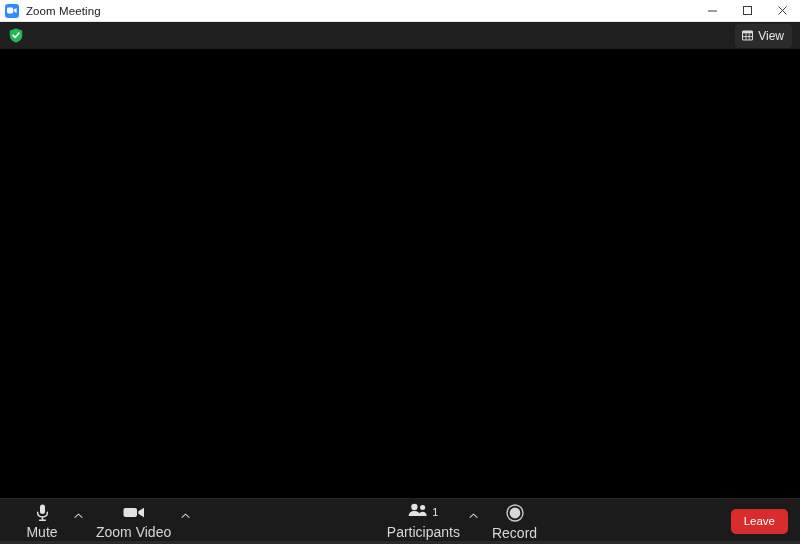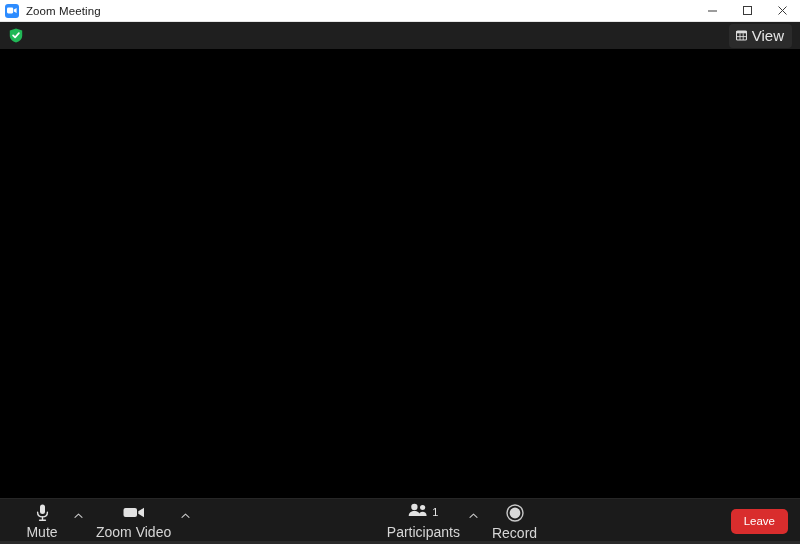--- a/index.html
+++ b/index.html
@@ -97,21 +97,21 @@
   .view-button {
     display: flex;
     align-items: center;
     gap: 5px;
     background: #2b2b2b;
     border-radius: 4px;
     padding: 3px 8px 3px 7px;
     cursor: default;
   }
   .view-button .vb-label {
-    font-size: 15px;
+    font-size: 12px;
     color: #e6e6e6;
     line-height: 1;
   }
   .view-icon { display: block; }
 
   
   .stage {
     flex: 1 1 auto;
     background: #000000;
     position: relative;

